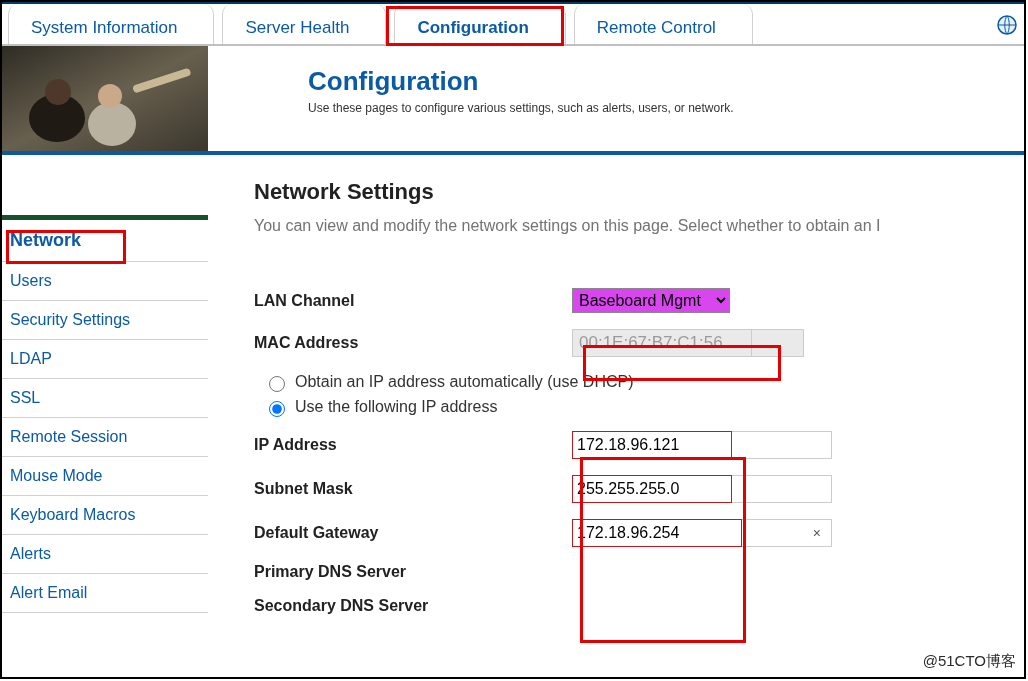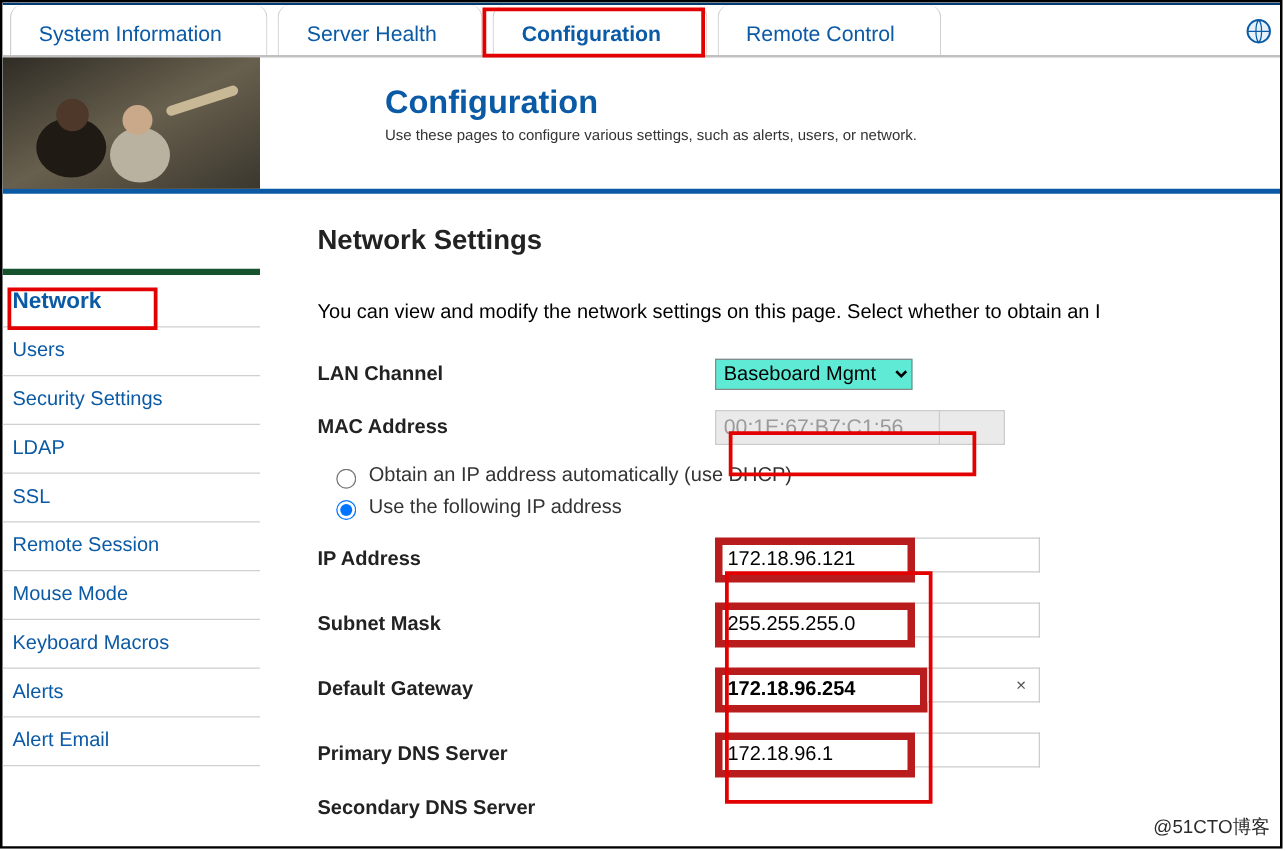--- a/index.html
+++ b/index.html
@@ -100,42 +100,42 @@
     border-top: 5px solid #14532d;
   }
   .content {
     flex: 1;
     padding: 24px 0 0 46px;
   }
   .section-title {
     font-size: 22px;
     font-weight: bold;
     color: #222;
-    margin-bottom: 36px;
+    margin-bottom: 12px;
   }
   .section-desc {
     font-size: 16px;
-    color: #000000;
-    margin-bottom: 28px;
+    color: #737373;
+    margin-bottom: 53px;
   }
   .form-row {
     display: flex;
     align-items: center;
     margin-bottom: 16px;
   }
   .form-label {
     width: 318px;
     font-size: 16px;
     font-weight: bold;
     color: #222;
   }
   .form-field select {
     font-size: 16px;
     border: 1px solid #888;
-    background: #5eead4;
+    background: #d946ef;
     padding: 2px 2px;
     width: 158px;
   }
   .mac-box {
     width: 180px;
     padding: 3px 6px;
     color: #9a9a9a;
     background: #eaeaea;
     border: 1px solid #ccc;
     font-size: 17px;
@@ -152,21 +152,21 @@
     align-items: flex-start;
     margin-left: 10px;
     margin-bottom: 6px;
     font-size: 16px;
   }
   .radio-row input { margin-right: 10px; width: 16px; height: 16px; }
   .text-input {
     width: 160px;
     font-size: 16px;
     padding: 3px 4px;
-    border: 6px solid #b91c1c;
+    border: 1px solid #b91c1c;
   }
   .input-extra {
     width: 100px;
     height: 28px;
     border: 1px solid #ccc;
     border-left: none;
     background: #fff;
     display: flex;
     align-items: center;
     justify-content: flex-end;
@@ -291,31 +291,27 @@
         <div class="form-label">Subnet Mask</div>
         <div style="display:flex;">
           <input class="text-input" value="255.255.255.0" style="">
           <div class="input-extra"></div>
         </div>
       </div>
 
       <div class="form-row">
         <div class="form-label">Default Gateway</div>
         <div style="display:flex;">
-          <input class="text-input" style="width: 170px; font-weight: bold;" value="172.18.96.254">
+          <input class="text-input" style="width: 170px;" value="172.18.96.254">
           <div class="input-extra" style="width:90px;">×</div>
         </div>
       </div>
 
       <div class="form-row">
         <div class="form-label">Primary DNS Server</div>
-        <div style="display:flex;">
-          <input class="text-input" value="172.18.96.1" style="">
-          <div class="input-extra"></div>
-        </div>
       </div>
 
       <div class="form-row" style="margin-bottom:0;">
         <div class="form-label">Secondary DNS Server</div>
       </div>
 
     </div>
   </div>
 
   <div class="hl" style="left:384px; top:4px; width:178px; height:40px;"></div>

